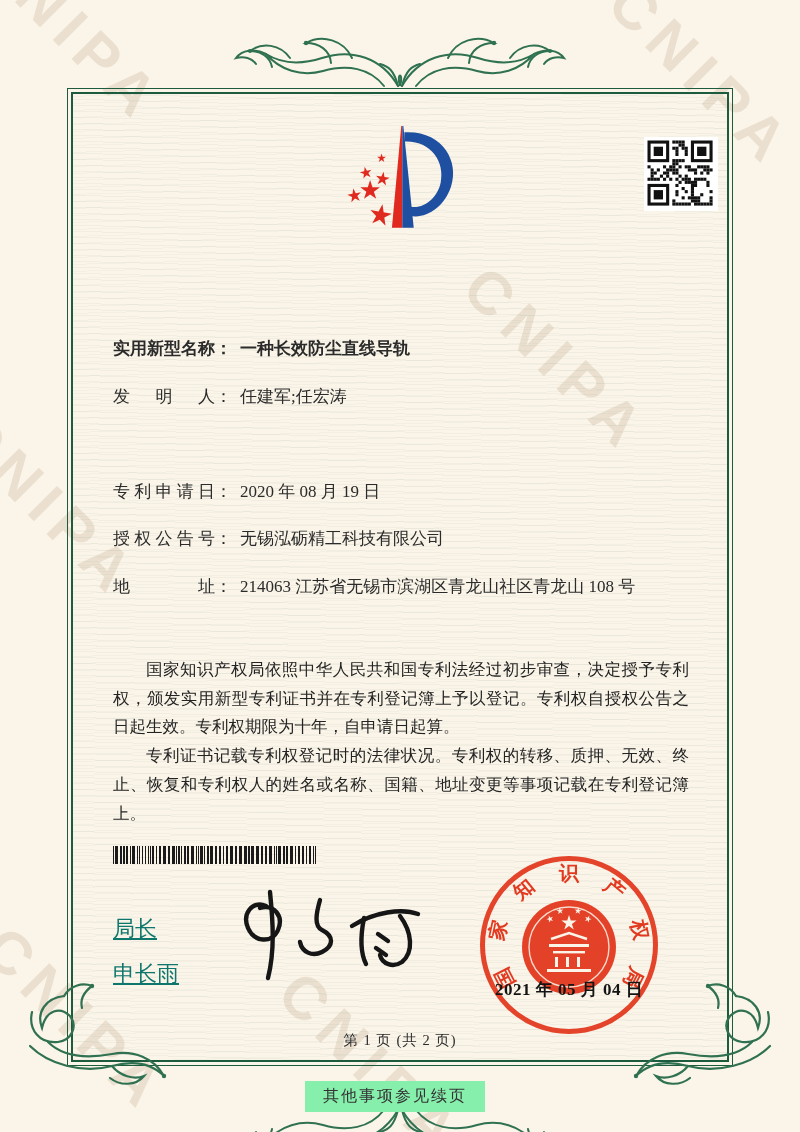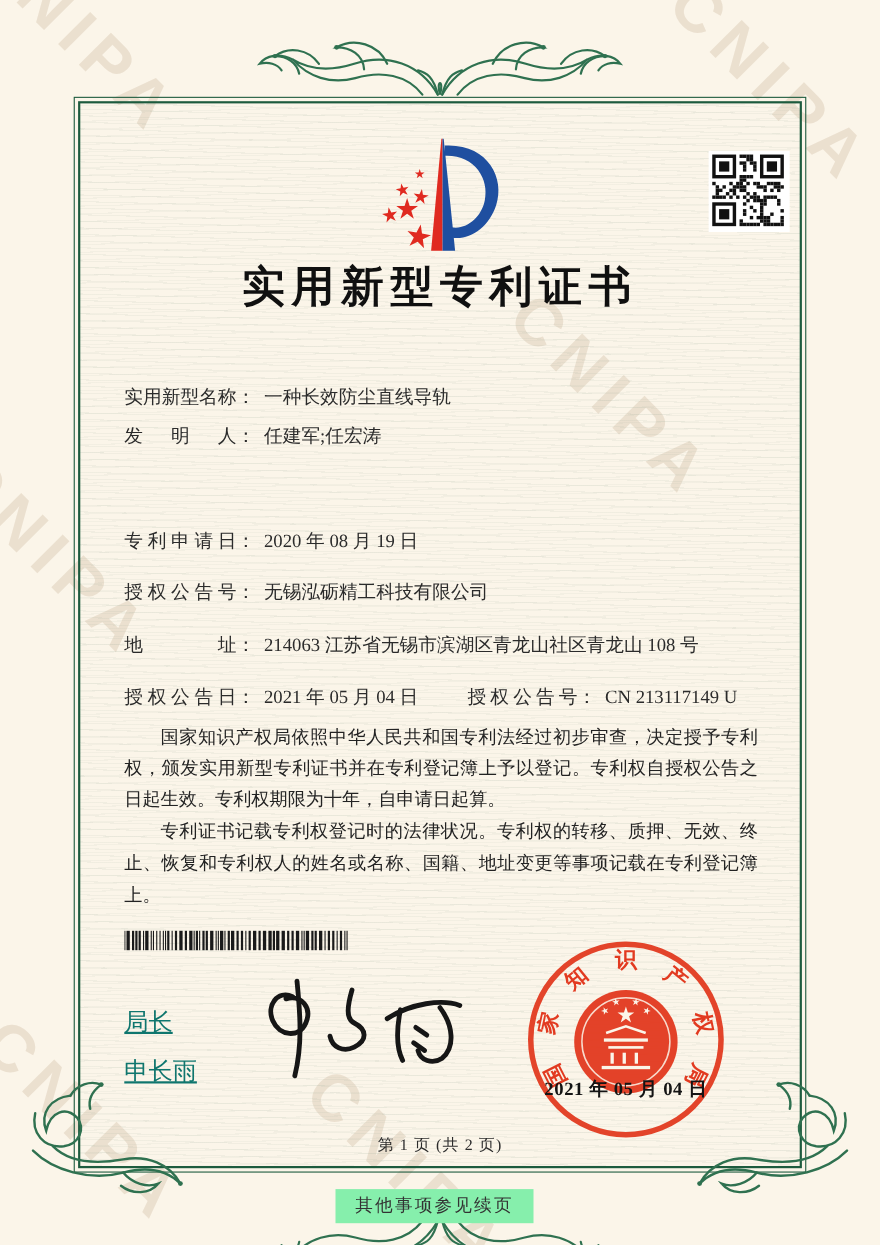--- a/index.html
+++ b/index.html
@@ -236,42 +236,35 @@
       <rect x="6.6" y="6.6" width="15.5" height="15.5" fill="#fff"></rect>
       <rect x="9.7" y="9.7" width="9.3" height="9.3" fill="#111"></rect>
       <rect x="46.9" y="3.5" width="21.7" height="21.7" fill="#111"></rect>
       <rect x="50" y="6.6" width="15.5" height="15.5" fill="#fff"></rect>
       <rect x="53.1" y="9.7" width="9.3" height="9.3" fill="#111"></rect>
       <rect x="3.5" y="46.9" width="21.7" height="21.7" fill="#111"></rect>
       <rect x="6.6" y="50" width="15.5" height="15.5" fill="#fff"></rect>
       <rect x="9.7" y="53.1" width="9.3" height="9.3" fill="#111"></rect>
     </svg>
 
-  <div class="title">实用新型专利证书</div>
-
-  <div class="row" style="top:349px;">
+
+  <div class="row" style="top:337px;font-weight:bold;">
     <span class="lbl">实用新型名称</span><span class="colon">：</span><span class="val">一种长效防尘直线导轨</span>
   </div>
   <div class="row" style="top:385px;">
     <span class="lbl">发明人</span><span class="colon">：</span><span class="val">任建军;任宏涛</span>
   </div>
   <div class="row" style="top:480px;">
     <span class="lbl">专利申请日</span><span class="colon">：</span><span class="val">2020 年 08 月 19 日</span>
   </div>
   <div class="row" style="top:527px;">
     <span class="lbl">授权公告号</span><span class="colon">：</span><span class="val">无锡泓砺精工科技有限公司</span>
   </div>
   <div class="row" style="top:575px;">
     <span class="lbl">地址</span><span class="colon">：</span><span class="val">214063 江苏省无锡市滨湖区青龙山社区青龙山 108 号</span>
-  </div>
-  <div class="row" style="top:622px;">
-    <span class="lbl">授权公告日</span><span class="colon">：</span><span class="val">2021 年 05 月 04 日</span>
-    <span class="pair2">
-      <span class="lbl">授权公告号</span><span class="colon">：</span><span class="val">CN 213117149 U</span>
-    </span>
   </div>
 
   <div class="paras">
     <p>国家知识产权局依照中华人民共和国专利法经过初步审查，决定授予专利权，颁发实用新型专利证书并在专利登记簿上予以登记。专利权自授权公告之日起生效。专利权期限为十年，自申请日起算。</p>
     <p>专利证书记载专利权登记时的法律状况。专利权的转移、质押、无效、终止、恢复和专利权人的姓名或名称、国籍、地址变更等事项记载在专利登记簿上。</p>
   </div>
 
   <svg class="barcode" id="barcode" width="206" height="18" viewBox="0 0 206 18">
       <rect x="0" y="0" width="1" height="18" fill="#1a1a1a"></rect>
       <rect x="2" y="0" width="3" height="18" fill="#1a1a1a"></rect>

